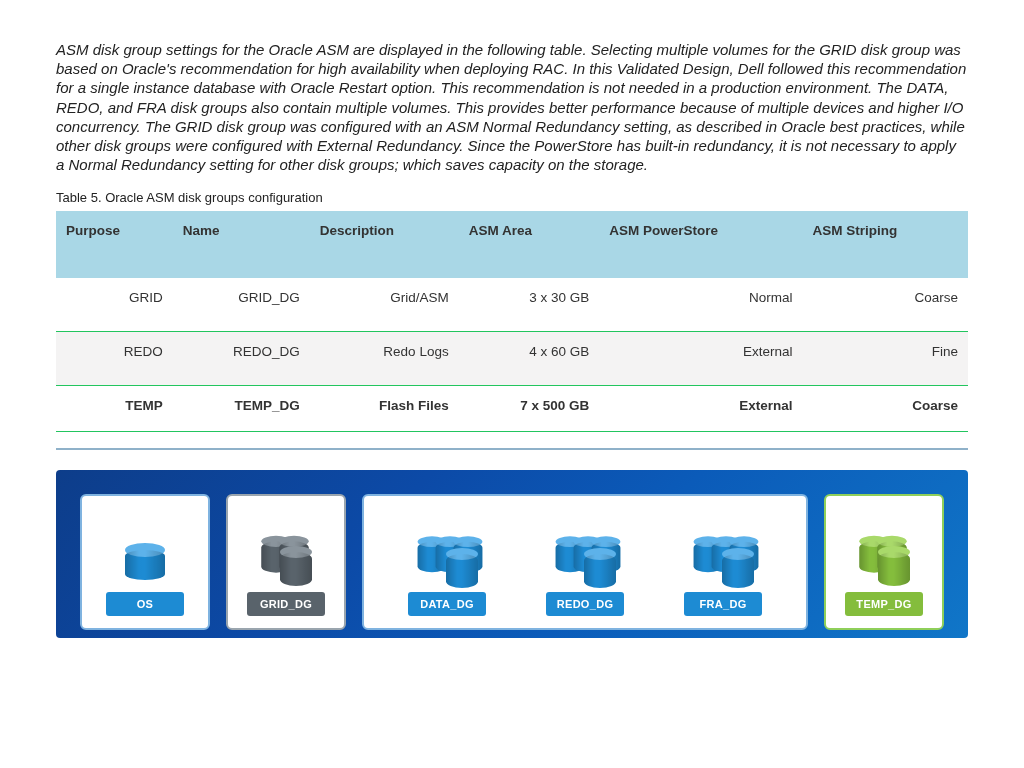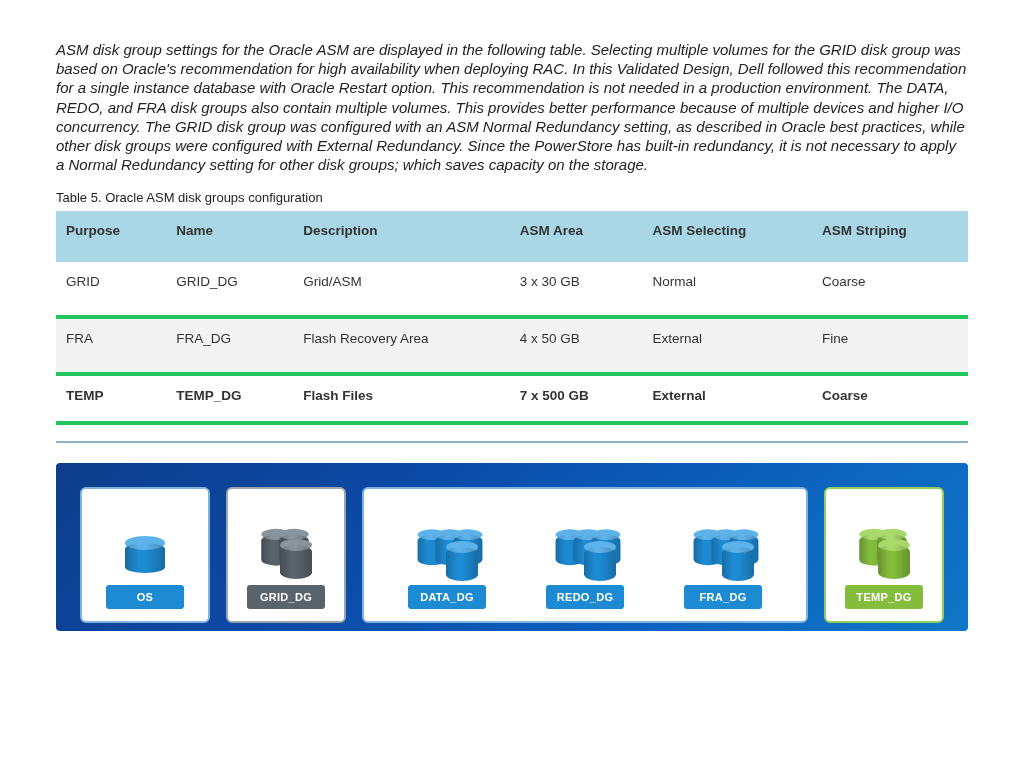--- a/index.html
+++ b/index.html
@@ -26,28 +26,29 @@
     width: 100%;
     border-collapse: collapse;
     font-family: Arial, Helvetica, sans-serif;
     font-size: 13.5px;
     color: #333;
   }
   thead tr { background: #a9d7e6; }
   th {
     text-align: left;
     font-weight: 700;
-    padding: 12px 10px 24px 10px;
+    padding: 12px 10px 40px 10px;
     color: #333;
     vertical-align: top;
   }
   tbody td {
     padding: 12px 10px 26px 10px;
     vertical-align: top;
-    border-bottom: 4px solid #22c55e;
+    border-bottom: 1px solid #22c55e;
+    text-align: right;
   }
   tbody tr:nth-child(even) td { background: #f4f3f3; }
   tbody tr:nth-child(odd) td { background: #ffffff; }
   tbody tr:last-child td { padding-bottom: 18px; font-weight: bold; }
   .table-rule {
     height: 2px;
     background: #8fb1c9;
     margin: 16px 0 20px 0;
   }
 
@@ -151,38 +152,38 @@
 
 <p class="table-caption">Table 5. Oracle ASM disk groups configuration</p>
 
 <table>
   <thead>
     <tr>
       <th>Purpose</th>
       <th>Name</th>
       <th>Description</th>
       <th>ASM Area</th>
-      <th>ASM Selecting</th>
+      <th>ASM PowerStore</th>
       <th>ASM Striping</th>
     </tr>
   </thead>
   <tbody>
     <tr>
       <td>GRID</td>
       <td>GRID_DG</td>
       <td>Grid/ASM</td>
       <td>3 x 30 GB</td>
       <td>Normal</td>
       <td>Coarse</td>
     </tr>
     <tr>
-      <td>FRA</td>
-      <td>FRA_DG</td>
-      <td>Flash Recovery Area</td>
-      <td>4 x 50 GB</td>
+      <td>REDO</td>
+      <td>REDO_DG</td>
+      <td>Redo Logs</td>
+      <td>4 x 60 GB</td>
       <td>External</td>
       <td>Fine</td>
     </tr>
     <tr>
       <td>TEMP</td>
       <td>TEMP_DG</td>
       <td>Flash Files</td>
       <td>7 x 500 GB</td>
       <td>External</td>
       <td>Coarse</td>

